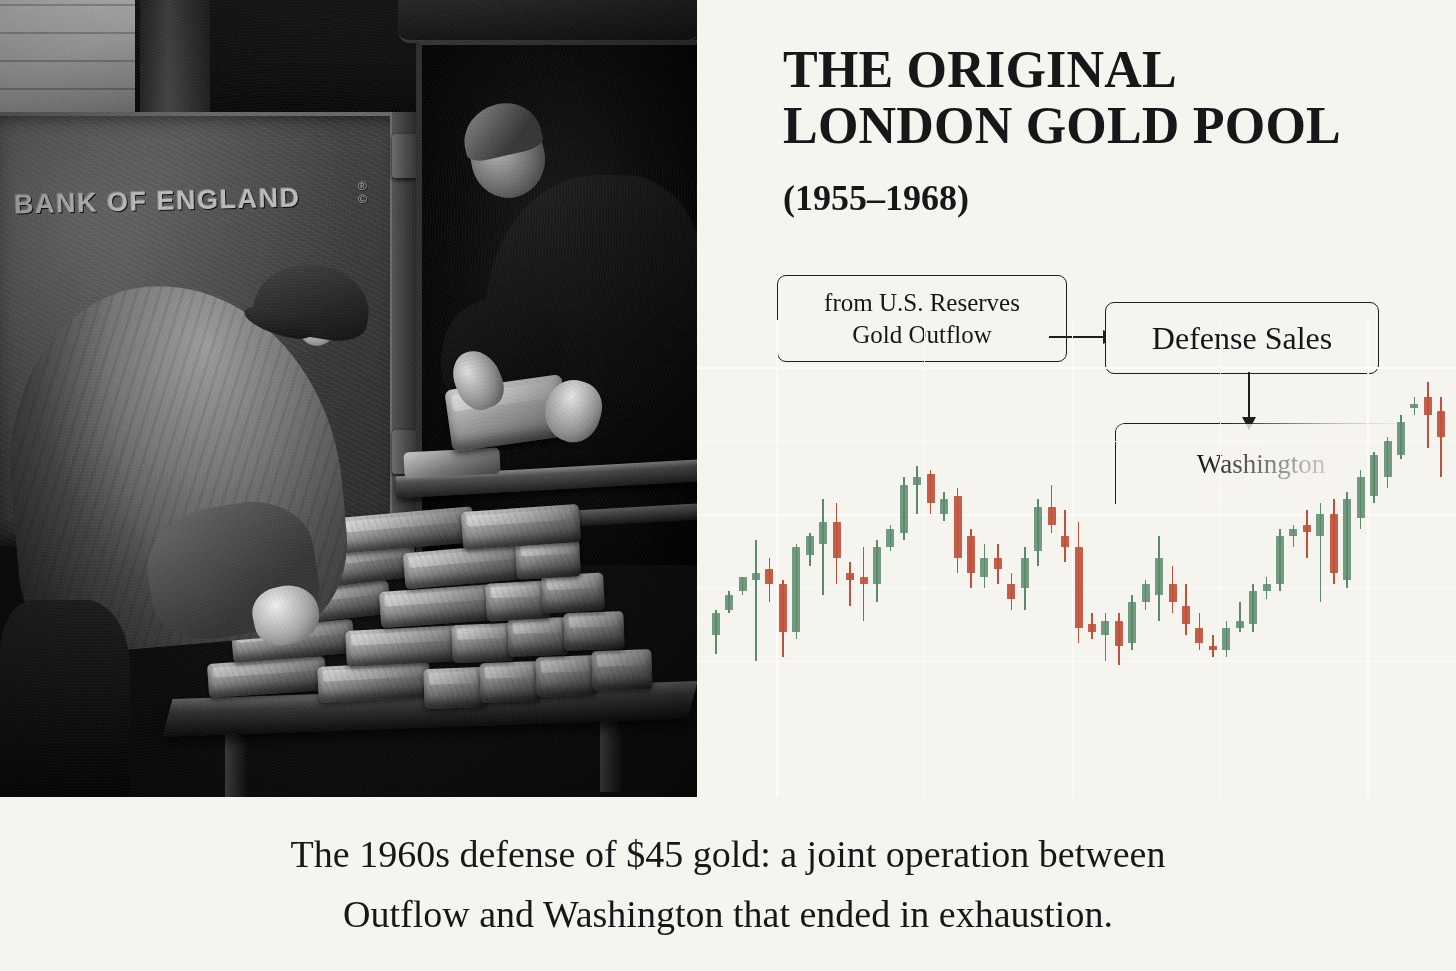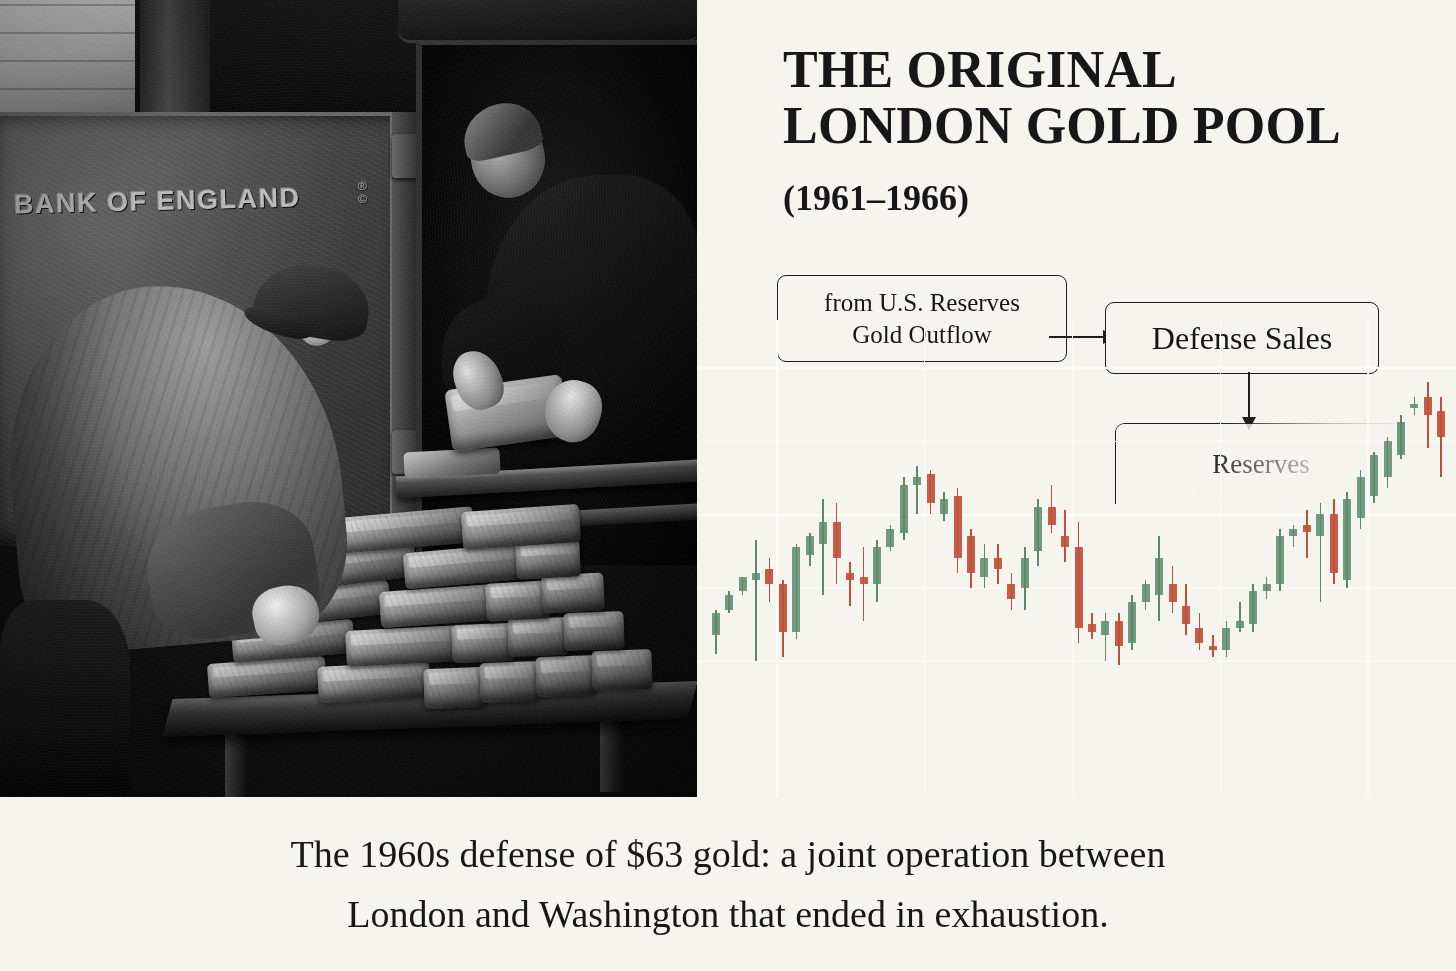--- a/index.html
+++ b/index.html
@@ -390,39 +390,39 @@
       <div class="vignette"></div>
     </div>
   </div>
 
   <div class="right">
 
     <div class="title">
       <span class="l1">THE ORIGINAL</span>
       <span class="l2">LONDON GOLD POOL</span>
     </div>
-    <div class="years">(1961–1966)</div>
+    <div class="years">(1955–1968)</div>
 
     <div class="fbox" id="box-outflow">
       <div>
         <div>from U.S. Reserves</div>
         <div>Gold Outflow</div>
       </div>
     </div>
 
     <div class="arrow-h"></div>
 
     <div class="fbox" id="box-defense">
       <span>Defense Sales</span>
     </div>
 
     <div class="arrow-v"></div>
 
     <div class="fbox" id="box-depletion">
-      <span>Reserves</span>
+      <span>Washington</span>
     </div>
 
     <div class="chart" id="chart">
         <div class="gridline h" style="top: 340.96px; background: rgb(252, 251, 248);"></div>
         <div class="gridline h" style="top: 267.56px; background: rgb(252, 251, 248);"></div>
         <div class="gridline h" style="top: 194.16px; background: rgb(252, 251, 248);"></div>
         <div class="gridline h" style="top: 120.76px; background: rgb(252, 251, 248);"></div>
         <div class="gridline h" style="top: 47.36px; background: rgb(252, 251, 248);"></div>
         <div class="gridline v" style="left: 79.1818px; background: rgb(252, 251, 248);"></div>
         <div class="gridline v" style="left: 226.982px; background: rgb(252, 251, 248);"></div>
@@ -647,18 +647,18 @@
         </div>
         <div class="candle" style="left: 740.282px; top: 0px; width: 8px; height: 477px;">
           <div class="wick" style="top: 76.72px; height: 80.74px; background: rgb(192, 80, 58);"></div>
           <div class="body" style="top: 91.4px; height: 25.69px; background: rgb(192, 80, 58); opacity: 0.92;"></div>
         </div>
       </div>
   </div>
 
   <div class="caption">
     <p>
-      <span>The 1960s defense of $63 gold: a joint operation between</span><br>
-      <span>London and Washington that ended in exhaustion.</span>
+      <span>The 1960s defense of $45 gold: a joint operation between</span><br>
+      <span>Outflow and Washington that ended in exhaustion.</span>
     </p>
   </div>
 
 </div>
 
 </body></html>

